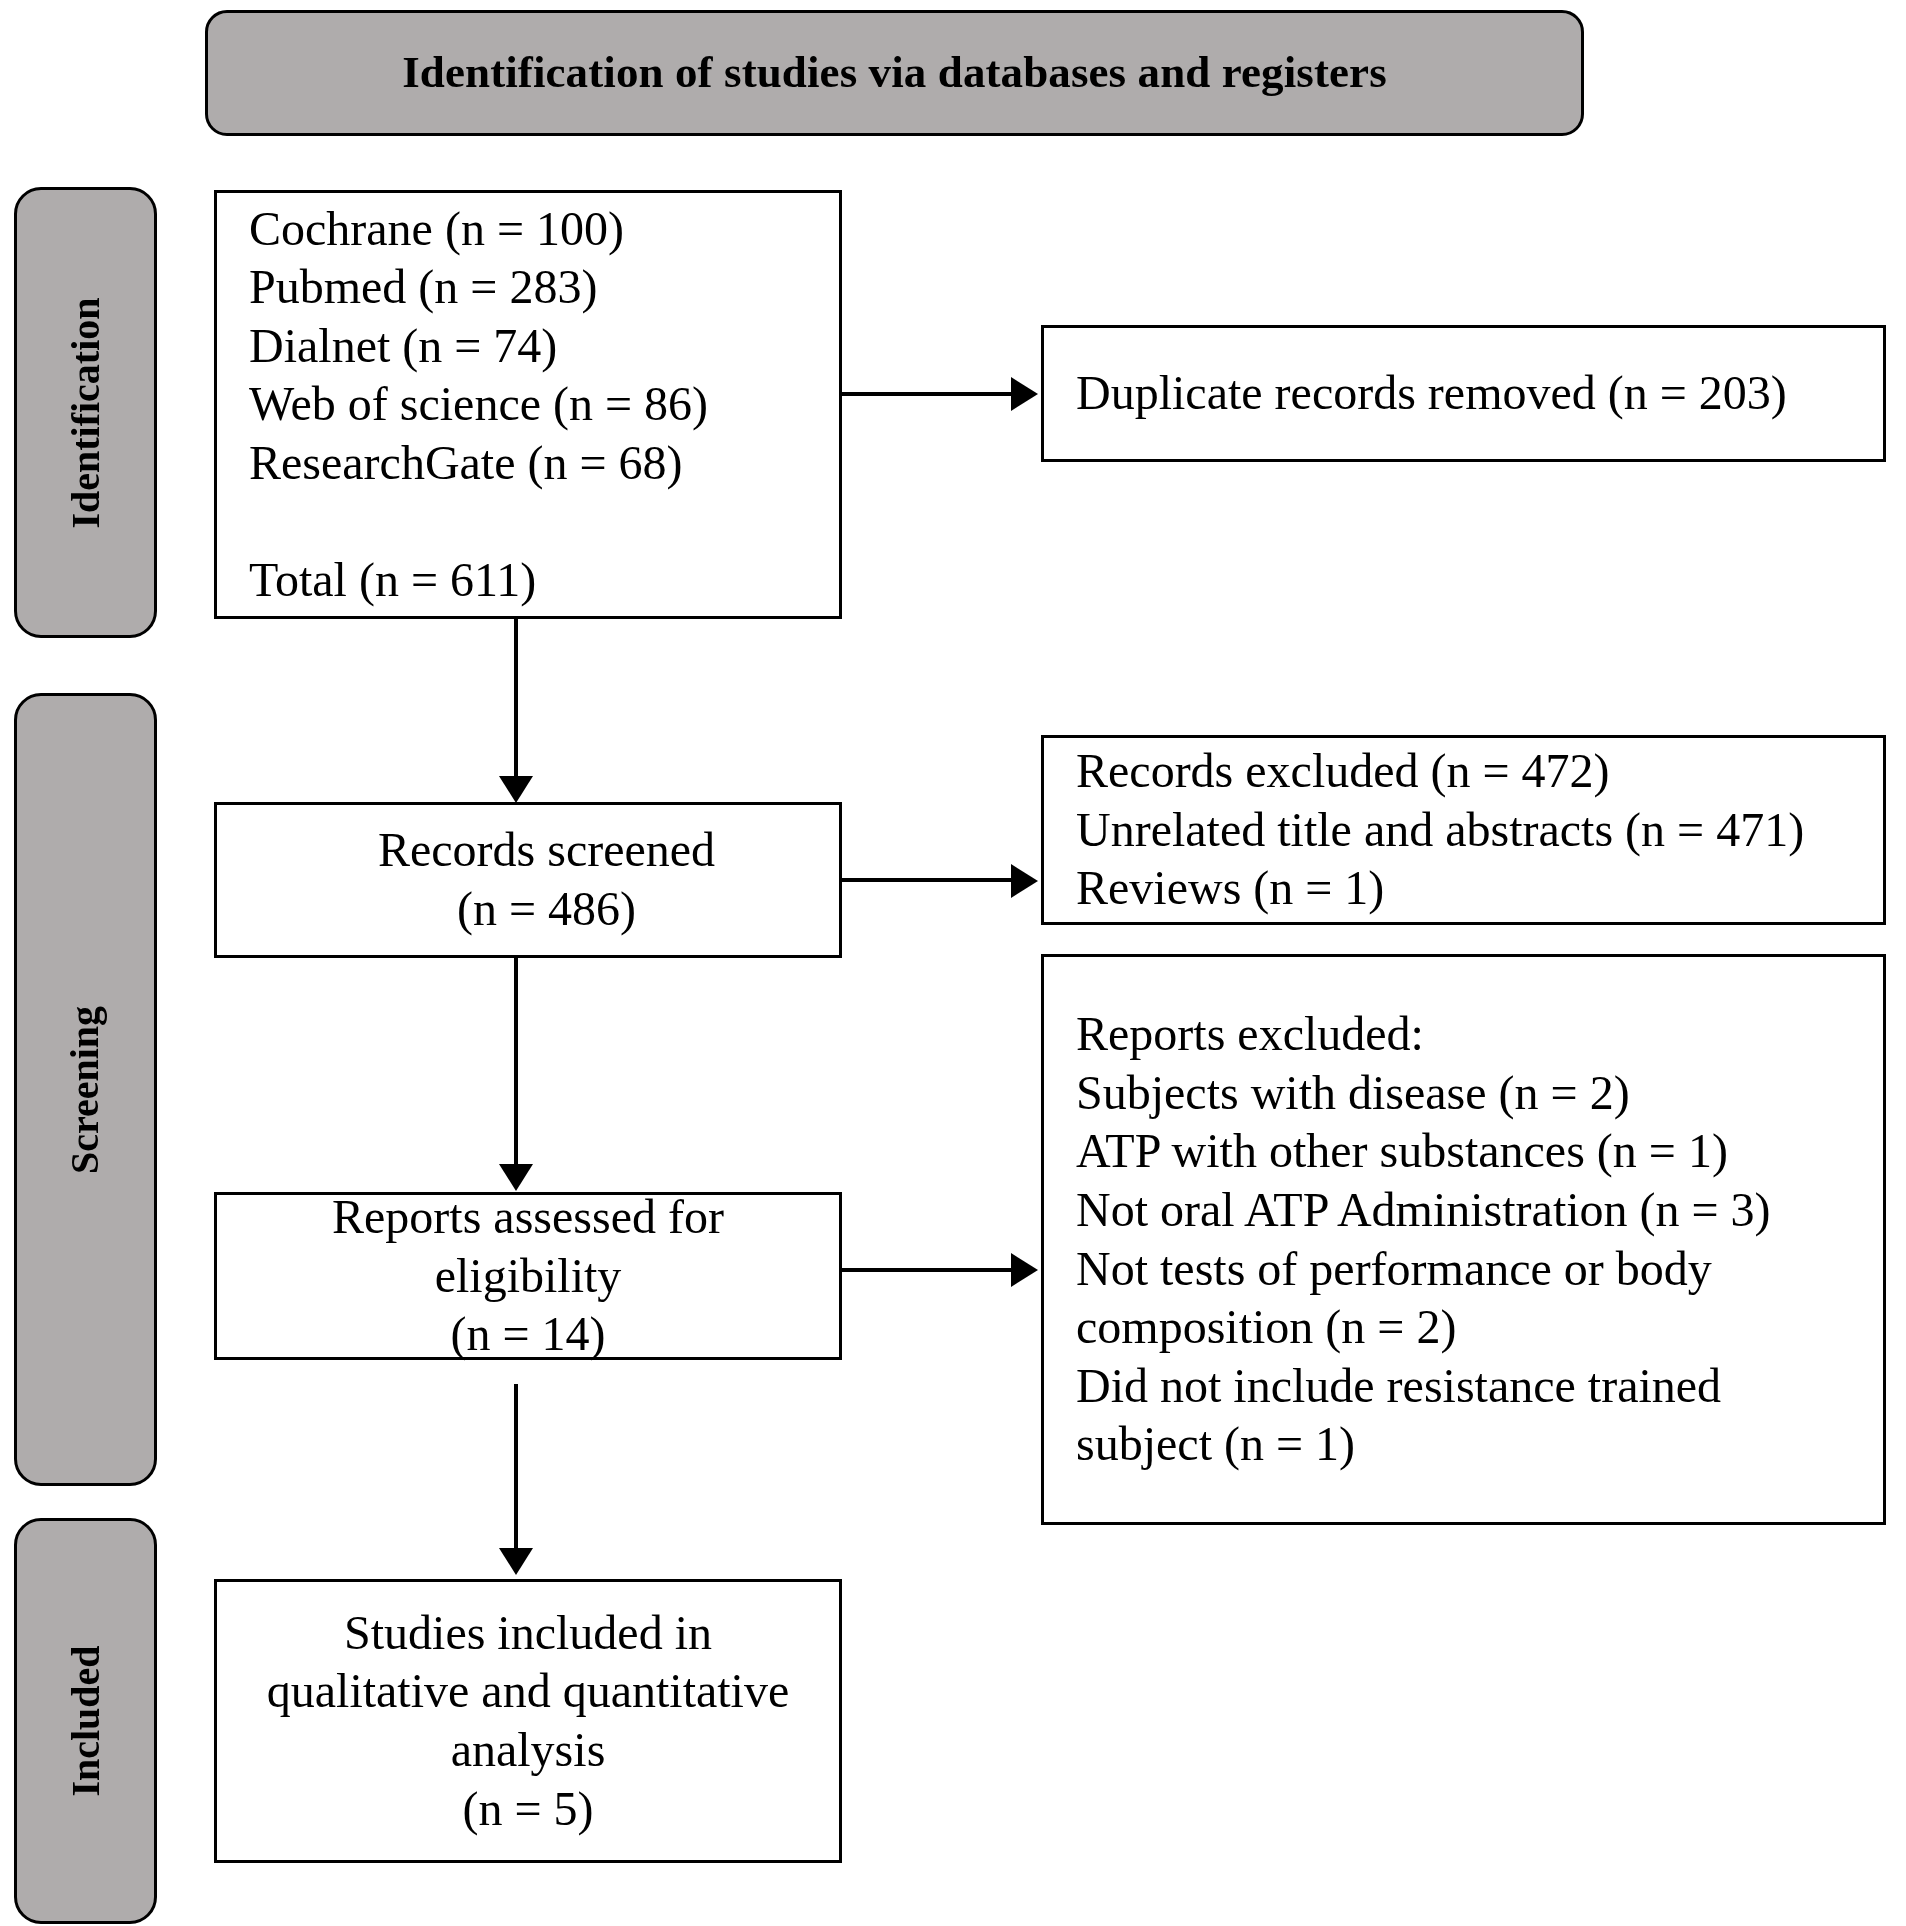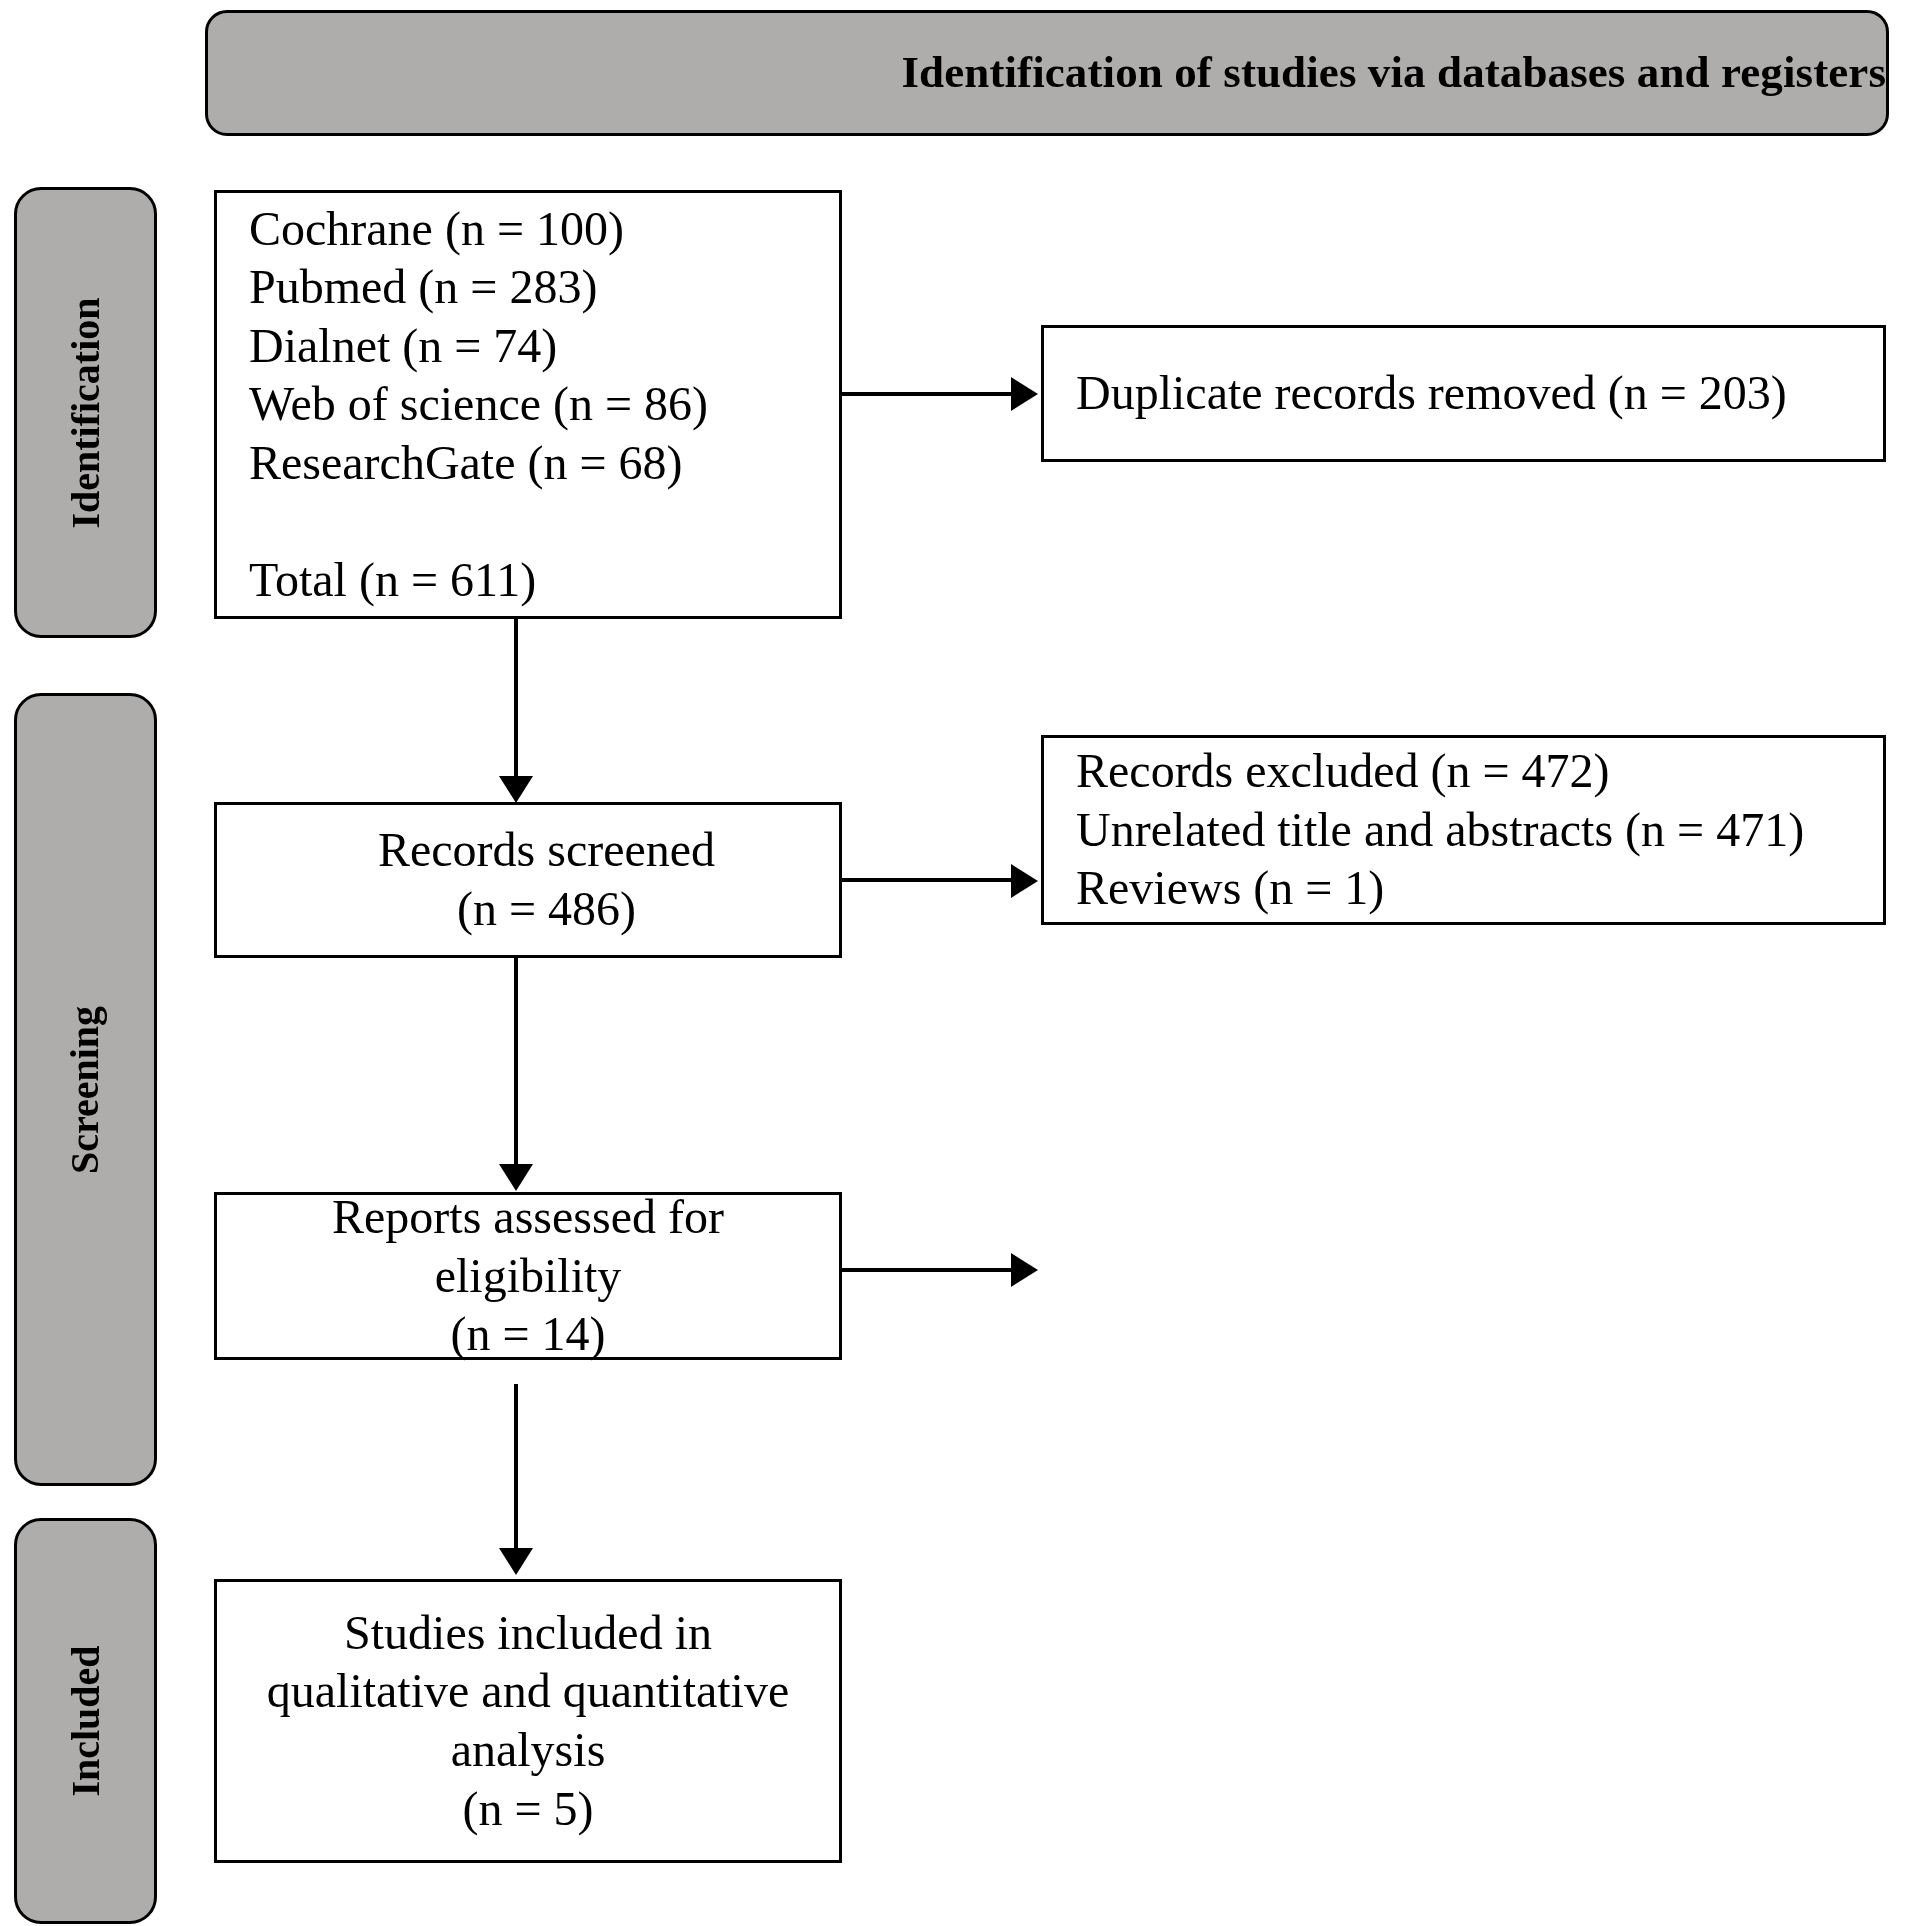--- a/index.html
+++ b/index.html
@@ -15,28 +15,28 @@
   }
   .canvas {
     position: absolute; left: 0; top: 0;
     width: 1906px; height: 1926px;
   }
 
   
   .stage-header {
     position: absolute;
     left: 205px; top: 9.7px;
-    width: 1684px; height: 126px;
+    width: 1379px; height: 126px;
     background: #afacac;
     border: 3.2px solid #000000;
     border-radius: 22px;
     box-sizing: border-box;
     display: flex;
     align-items: center;
-    justify-content: flex-end;
+    justify-content: center;
   }
   .stage-header .title {
     font-size: 45px;
     font-weight: bold;
     letter-spacing: 0.1px;
     line-height: 1.1;
     text-align: center;
   }
 
   
@@ -192,20 +192,30 @@
   <div class="box right-col pad-left" id="box-duplicates">
     <span class="lines">Duplicate records removed (n = 203)</span>
   </div>
 
   <div class="box right-col pad-left" id="box-rec-excluded">
     <span class="lines">Records excluded (n = 472)
 Unrelated title and abstracts (n = 471)
 Reviews (n = 1)</span>
   </div>
 
+  <div class="box right-col pad-left" id="box-rep-excluded">
+    <span class="lines">Reports excluded:
+Subjects with disease (n = 2)
+ATP with other substances (n = 1)
+Not oral ATP Administration (n = 3)
+Not tests of performance or body
+composition (n = 2)
+Did not include resistance trained
+subject (n = 1)</span>
+  </div>
 
   <div class="h-line" id="h1"></div>
   <div class="arrow-right" id="h1-head"></div>
 
   <div class="v-line" id="v1"></div>
   <div class="arrow-down" id="v1-head"></div>
 
   <div class="h-line" id="h2"></div>
   <div class="arrow-right" id="h2-head"></div>
 

